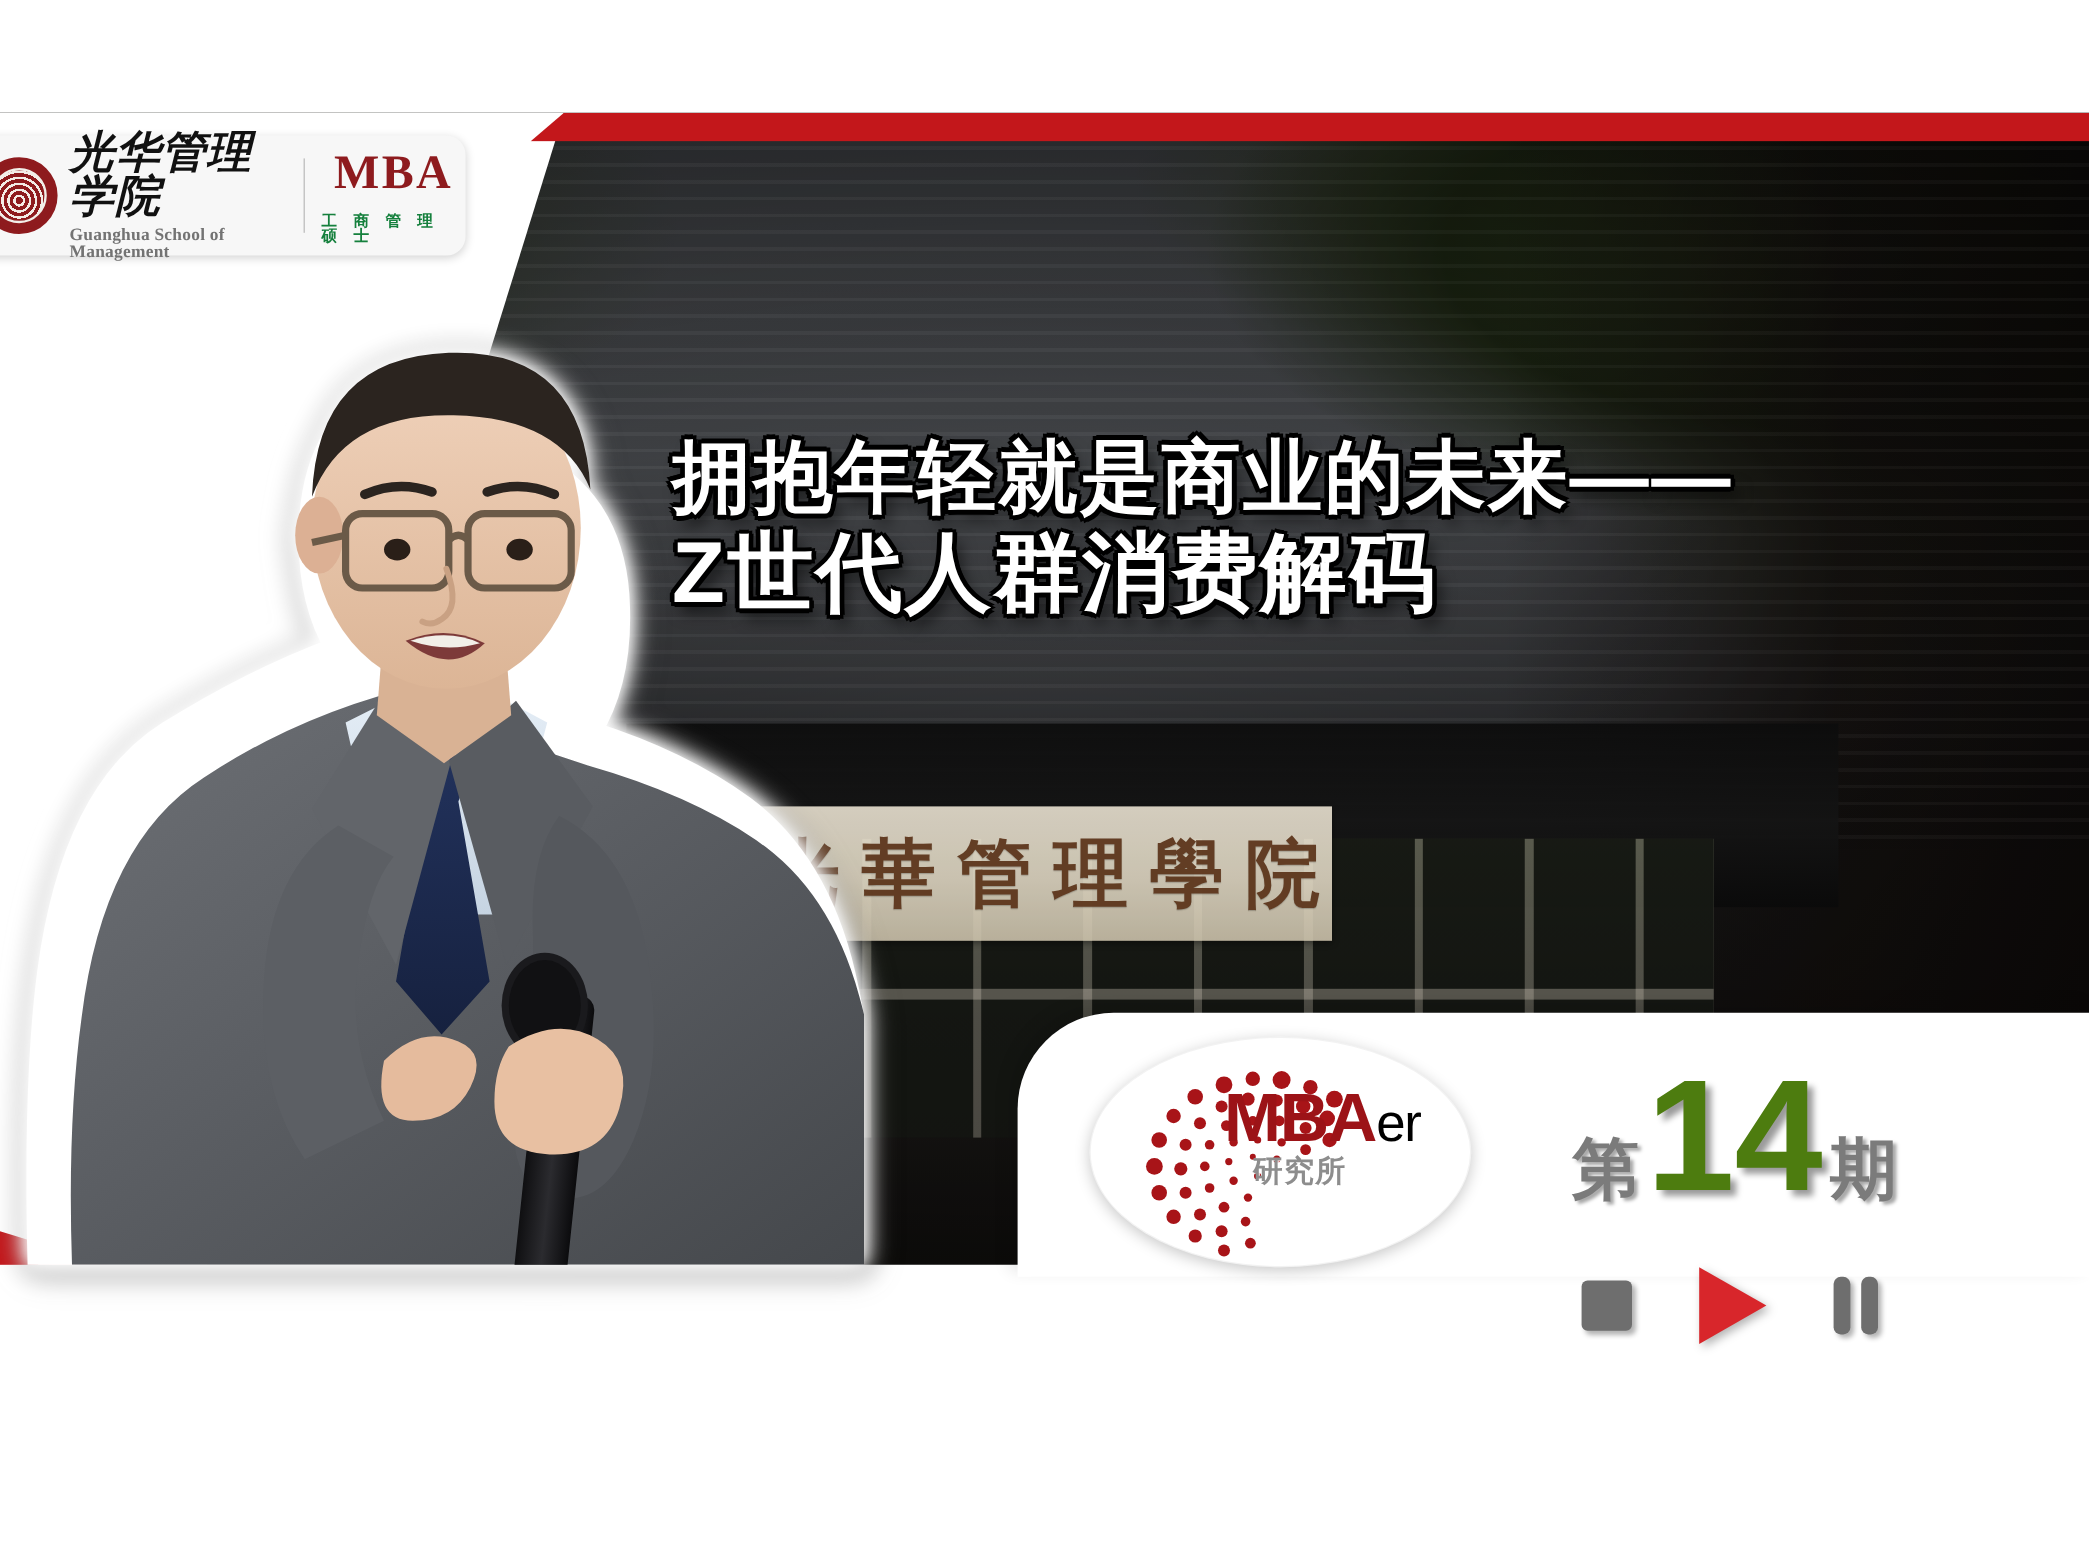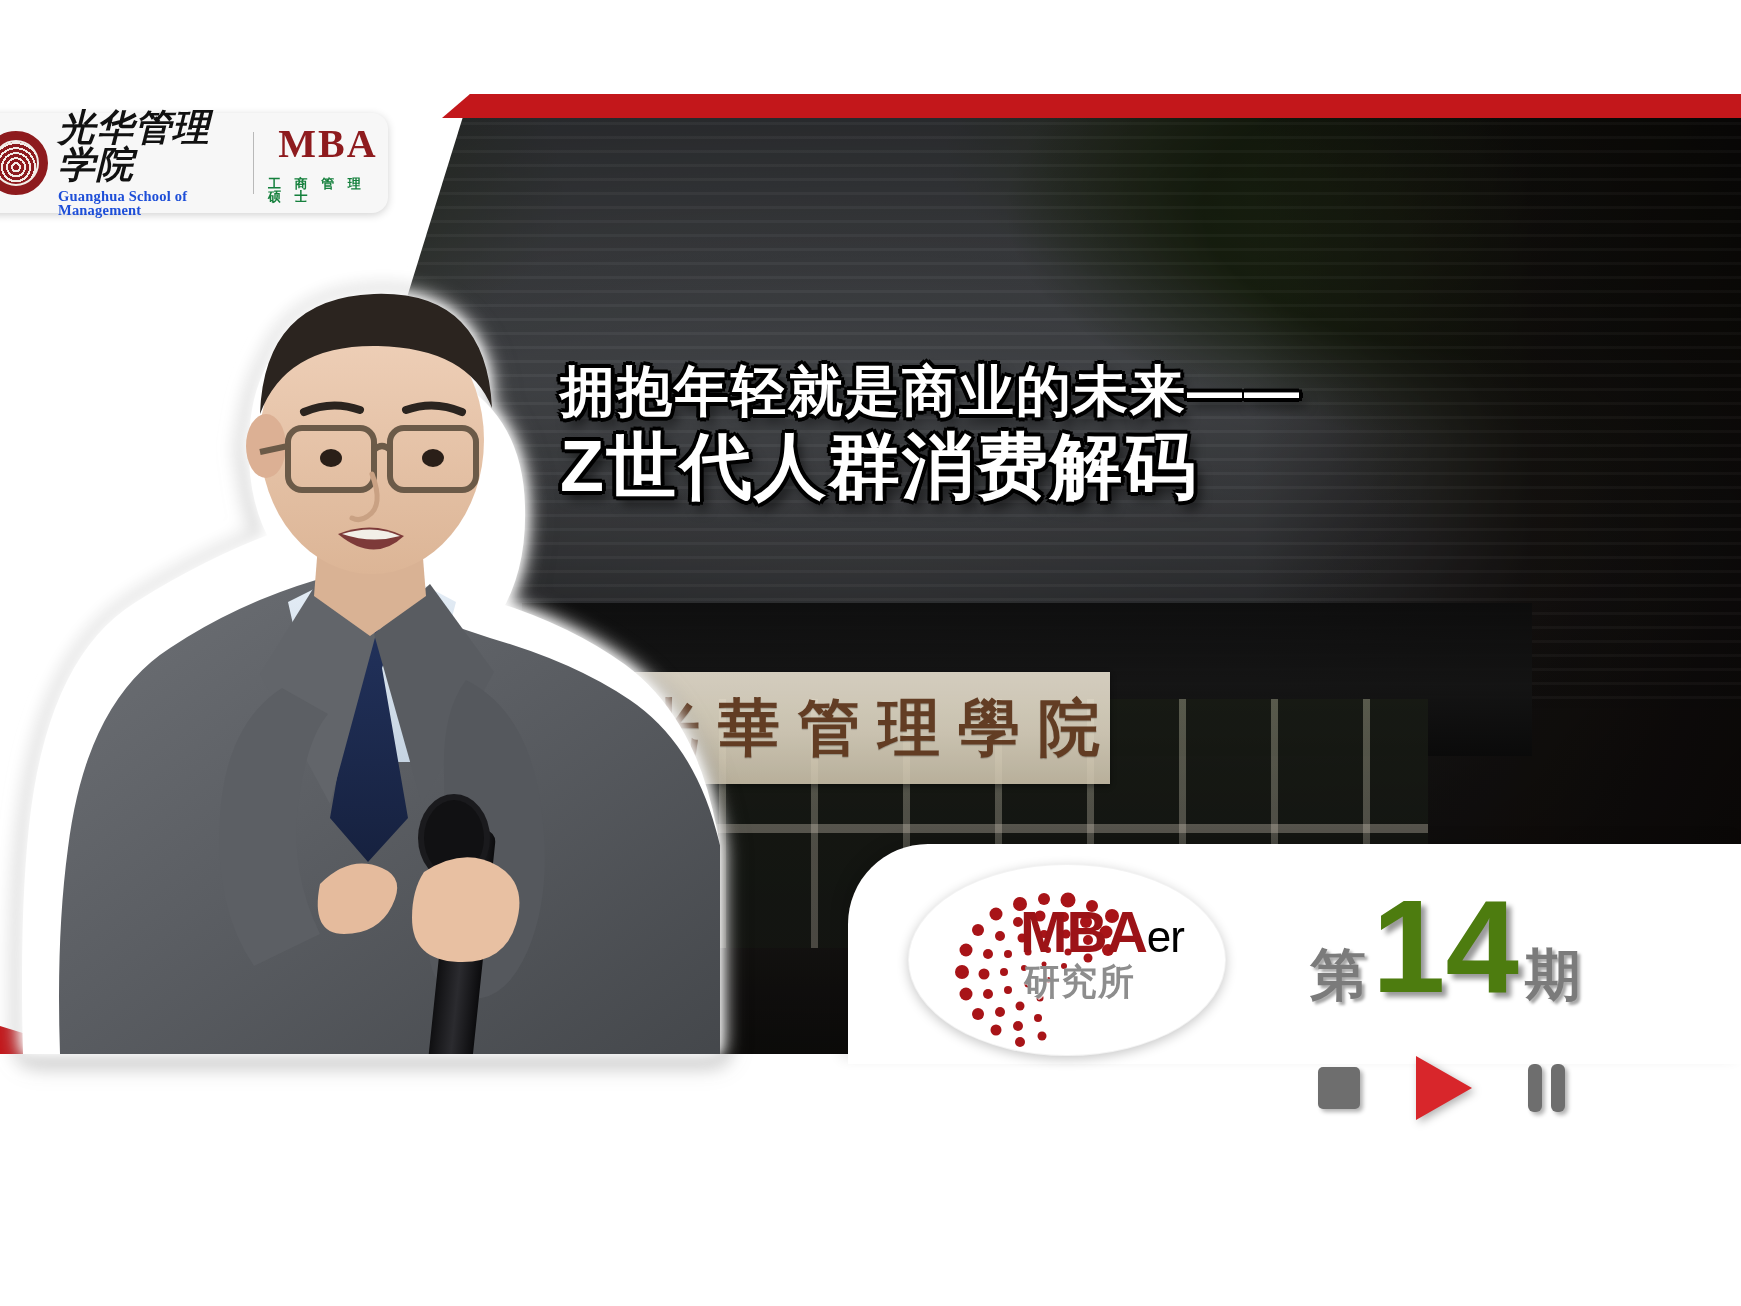--- a/index.html
+++ b/index.html
@@ -255,21 +255,21 @@
     font-weight: 700;
     color: #111;
     letter-spacing: 1px;
     font-style: italic;
   }
   .school-en {
     margin-top: 6px;
     font-family: "Liberation Serif", "DejaVu Serif", serif;
     font-size: 14.5px;
     font-weight: 700;
-    color: #1d4ed8;
+    color: #737373;
     letter-spacing: 0.2px;
   }
   .school-divider {
     width: 1px;
     height: 62px;
     background: #b9b9b9;
     margin: 0 14px;
   }
   .mba-block {
     display: flex;
@@ -318,21 +318,21 @@
     font-family: "Liberation Sans", "DejaVu Sans", sans-serif;
     font-weight: 700;
     color: #ffffff;
     white-space: nowrap;
     letter-spacing: 2px;
     text-shadow:
       3px 3px 0 #000, -3px 3px 0 #000, 3px -3px 0 #000, -3px -3px 0 #000,
       0 4px 0 #000, 0 -4px 0 #000, 4px 0 0 #000, -4px 0 0 #000,
       6px 8px 12px rgba(0,0,0,0.65);
   }
-  .title-line-1 { font-size: 55px; line-height: 1.08; }
+  .title-line-1 { font-size: 66px; line-height: 1.08; }
   .title-line-2 { font-size: 72px; line-height: 1.05; margin-top: 8px; }
 
   
   .mbaer-logo {
     position: absolute;
     left: 908px;
     top: 864px;
     width: 318px;
     height: 192px;
     background: #ffffff;
@@ -353,24 +353,24 @@
     letter-spacing: -1px;
     line-height: 1;
   }
   .mbaer-text .er {
     font-weight: 400;
     font-size: 44px;
     color: #000000;
   }
   .mbaer-cn {
     position: absolute;
-    left: 116px;
+    left: 136px;
     top: 100px;
     font-family: Liberation Sans, sans-serif;
-    font-size: 36px;
+    font-size: 25px;
     font-weight: 700;
     color: #8d8d8d;
     letter-spacing: 1px;
     line-height: 1;
     text-shadow: 1px 1px 0 rgba(255,255,255,0.8);
   }
 
   
   .episode {
     position: absolute;

